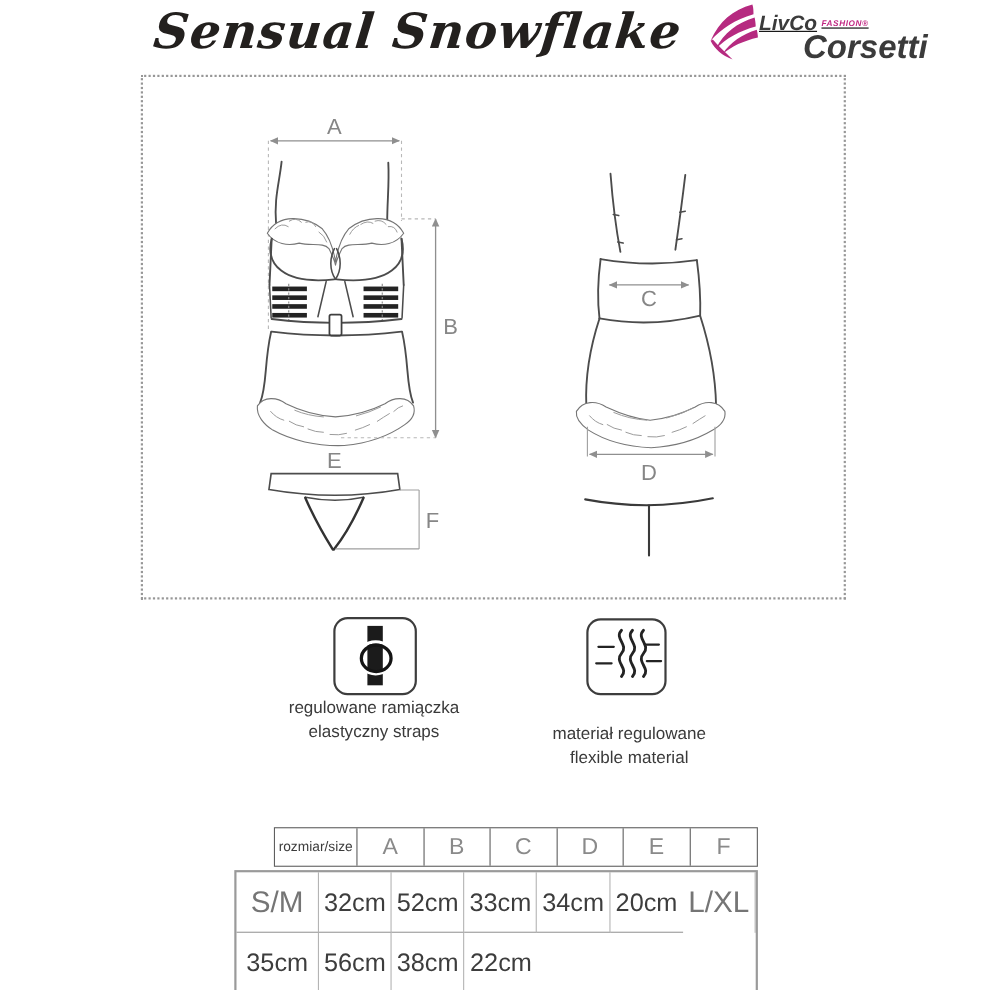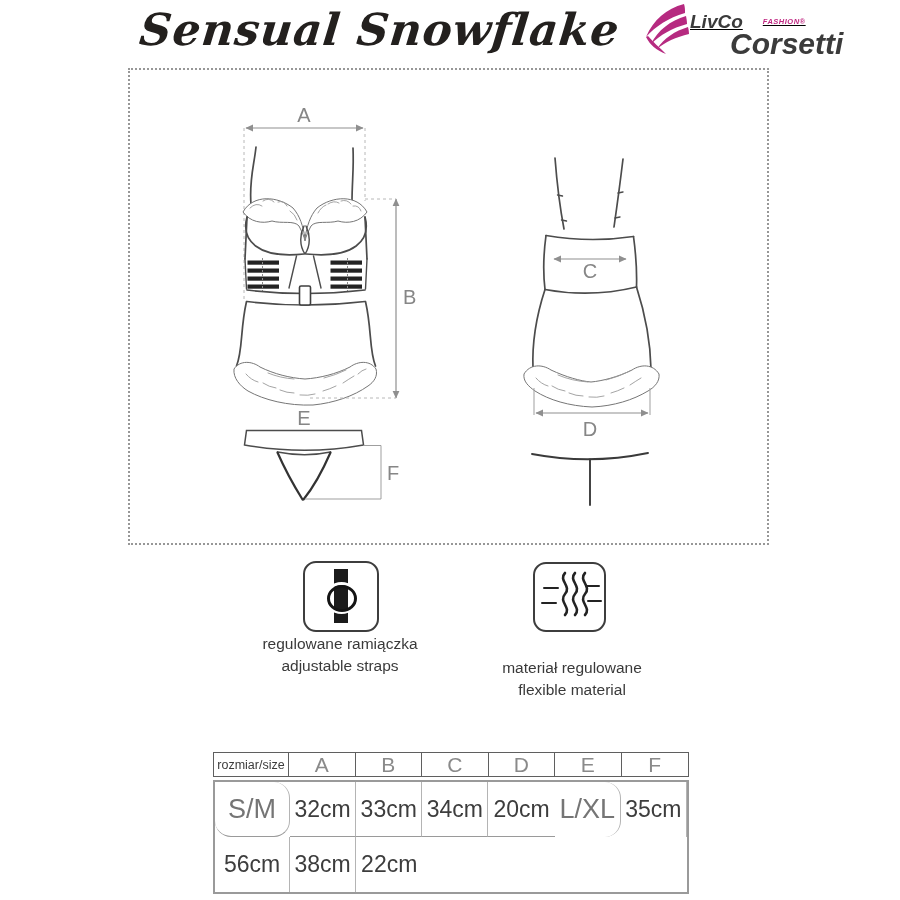--- a/index.html
+++ b/index.html
@@ -16,21 +16,21 @@
     white-space:nowrap;
   }
   .logo { position:absolute; left:644px; top:3px; width:150px; height:55px; }
   .logo-swoosh { position:absolute; left:0; top:0; }
   .logo-text { position:absolute; left:46px; top:9px; line-height:1; white-space:nowrap; }
   .logo-row1 { display:flex; align-items:center;text-decoration:underline; }
   .logo-brand {
     font-style:italic; font-weight:bold; font-size:19px; color:#3b3b3b; letter-spacing:0;
   }
   .logo-fashion {
-    font-style:italic; font-weight:bold; font-size:7.5px; margin-left:20px; letter-spacing:0.5px;
+    font-style:italic; font-weight:bold; font-size:7.5px; margin-left:4px; letter-spacing:0.5px;
   }
   .logo-brand2 {
     font-style:italic; font-weight:bold; font-size:30px; color:#3b3b3b; margin-top:-2px;margin-left:40px;
   }
 
   
   .diagram-box {
     position:absolute; left:128px; top:68px; width:641px; height:477px;
     border:2px dotted #979797; box-sizing:border-box;
   }
@@ -63,41 +63,41 @@
   .caption {
     position:absolute; width:244px; text-align:center;
     font-size:15.5px; color:#3a3a3a; line-height:1.4;
   }
   .caption-left  { left:218px; top:633px; }
   .caption-right { left:450px; top:657px; }
 
   
   .size-table { position:absolute; left:213px; top:752px; width:476px; }
   .st-header {
-    display:grid; grid-template-columns:75px repeat(6,1fr); height:25px;
-    border:1px solid #5f5f5f; box-sizing:border-box;
+    display:grid; grid-template-columns:75px repeat(6,1fr); height:36px;
+    border:1px solid #5f5f5f; box-sizing:border-box;margin-left:36px;
   }
   .st-header > div {
     display:flex; align-items:center; justify-content:center;
     border-right:1px solid #5f5f5f;
   }
   .st-header > div:last-child { border-right:none; }
   .corner-label { font-size:12.5px; color:#3c3c3c; }
   .col-letter   { font-size:21px; color:#8a8a8a; }
   .st-body {
     margin-top:3px; display:grid; grid-template-columns:75px repeat(6,1fr);
     grid-auto-rows:55px; border:2px solid #9a9a9a; box-sizing:border-box; background:#fff;
   }
   .st-body > div {
     display:flex; align-items:center; justify-content:center;
     border-right:1px solid #b4b4b4;
   }
   .st-body > div.last-col { border-right:none; }
   .st-body > div.r1 { border-bottom:1px solid #9a9a9a; }
-  .row-label { font-size:27px; color:#757575;border-radius:16px; }
+  .row-label { font-size:27px; color:#757575; }
   .cell-val  { font-size:23px; color:#3d3d3d; }
 </style>
 </head>
 <body>
 
 <div class="canvas">
 
   <div class="title">Sensual Snowflake</div>
 
   <div class="logo">
@@ -250,40 +250,41 @@
         <line x1="9" y1="24" x2="23" y2="24"></line>
         <line x1="7" y1="39" x2="21" y2="39"></line>
         <line x1="51" y1="22" x2="64" y2="22"></line>
         <line x1="53" y1="37" x2="66" y2="37"></line>
       </g>
     </svg>
   </div>
 
   <div class="caption caption-left">
     <div>regulowane ramiączka</div>
-    <div>adjustable straps</div>
+    <div>elastyczny straps</div>
   </div>
   <div class="caption caption-right">
     <div>materiał regulowane</div>
     <div>flexible material</div>
   </div>
 
   <div class="size-table">
     <div class="st-header">
       <div class="corner-label">rozmiar/size</div>
       <div class="col-letter">A</div>
       <div class="col-letter">B</div>
       <div class="col-letter">C</div>
       <div class="col-letter">D</div>
       <div class="col-letter">E</div>
       <div class="col-letter">F</div>
     </div>
     <div class="st-body">
       <div class="r1 row-label">S/M</div>
       <div class="r1 cell-val">32cm</div>
+      <div class="r1 cell-val">52cm</div>
       <div class="r1 cell-val">33cm</div>
       <div class="r1 cell-val">34cm</div>
       <div class="r1 cell-val last-col">20cm</div>
       <div class="row-label">L/XL</div>
       <div class="cell-val">35cm</div>
       <div class="cell-val">56cm</div>
       <div class="cell-val">38cm</div>
       <div class="cell-val last-col">22cm</div>
     </div>
   </div>

